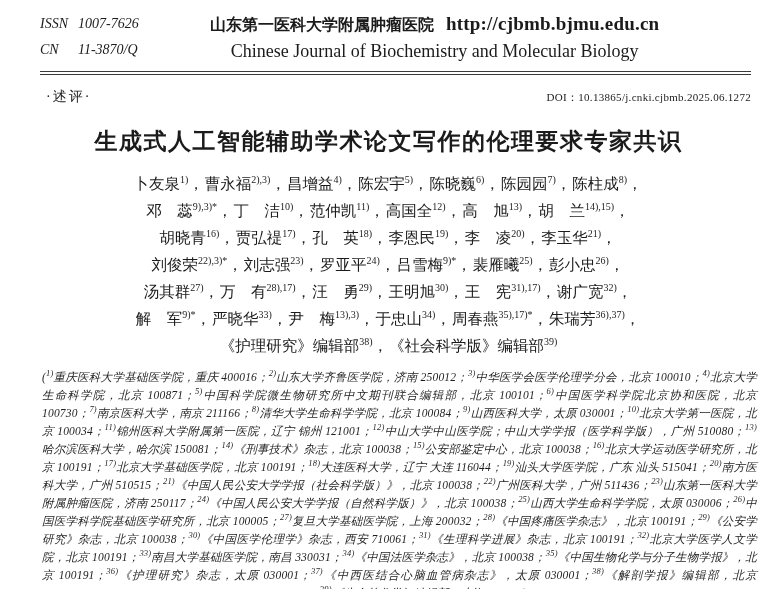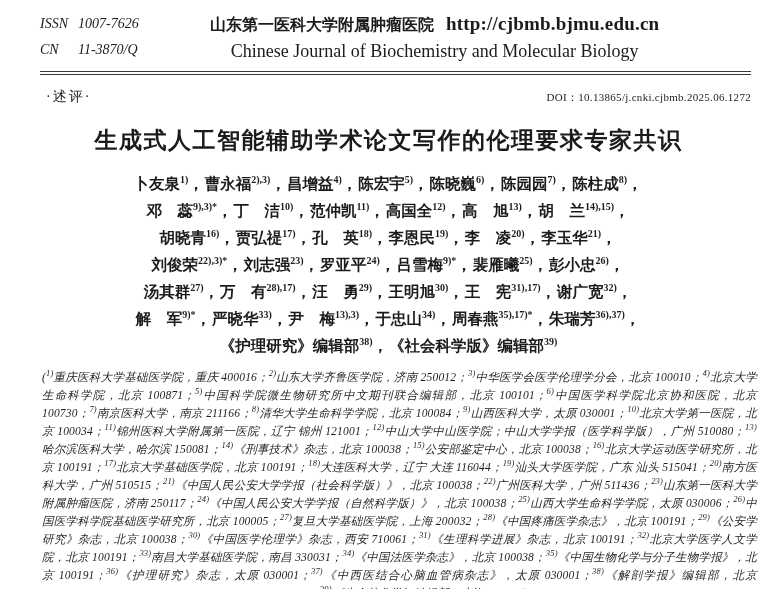--- a/index.html
+++ b/index.html
@@ -37,33 +37,33 @@
   .meta{
     display:flex;justify-content:space-between;align-items:baseline;
     padding:13px 26px 0 46px;
   }
   .column-label{font-size:14px;letter-spacing:2px;}
   .doi{font-size:11px;letter-spacing:0.3px;margin-left:13px;}
   
   .title{
     margin:20px 30px 0 30px;
     text-align:center;
-    font-family:Liberation Mono, monospace;
+    font-family:Liberation Serif, serif;
     font-weight:bold;
     font-size:23px;
     letter-spacing:1.5px;
     line-height:32px;
   }
   
   .authors{
     margin:12px 34px 0 34px;
     text-align:center;
     font-size:15.5px;
   }
-  .author-line{line-height:27px;white-space:nowrap;font-weight:bold;}
+  .author-line{line-height:27px;white-space:nowrap;}
   .author{display:inline;}
   .author sup{font-size:10px;line-height:0;letter-spacing:0;}
   .author .tail{margin-right:1px;}
   
   .affiliations{
     margin:9px 20px 0 42px;
     font-size:11.5px;
     line-height:18px;
     font-style:italic;
     text-align:justify;

